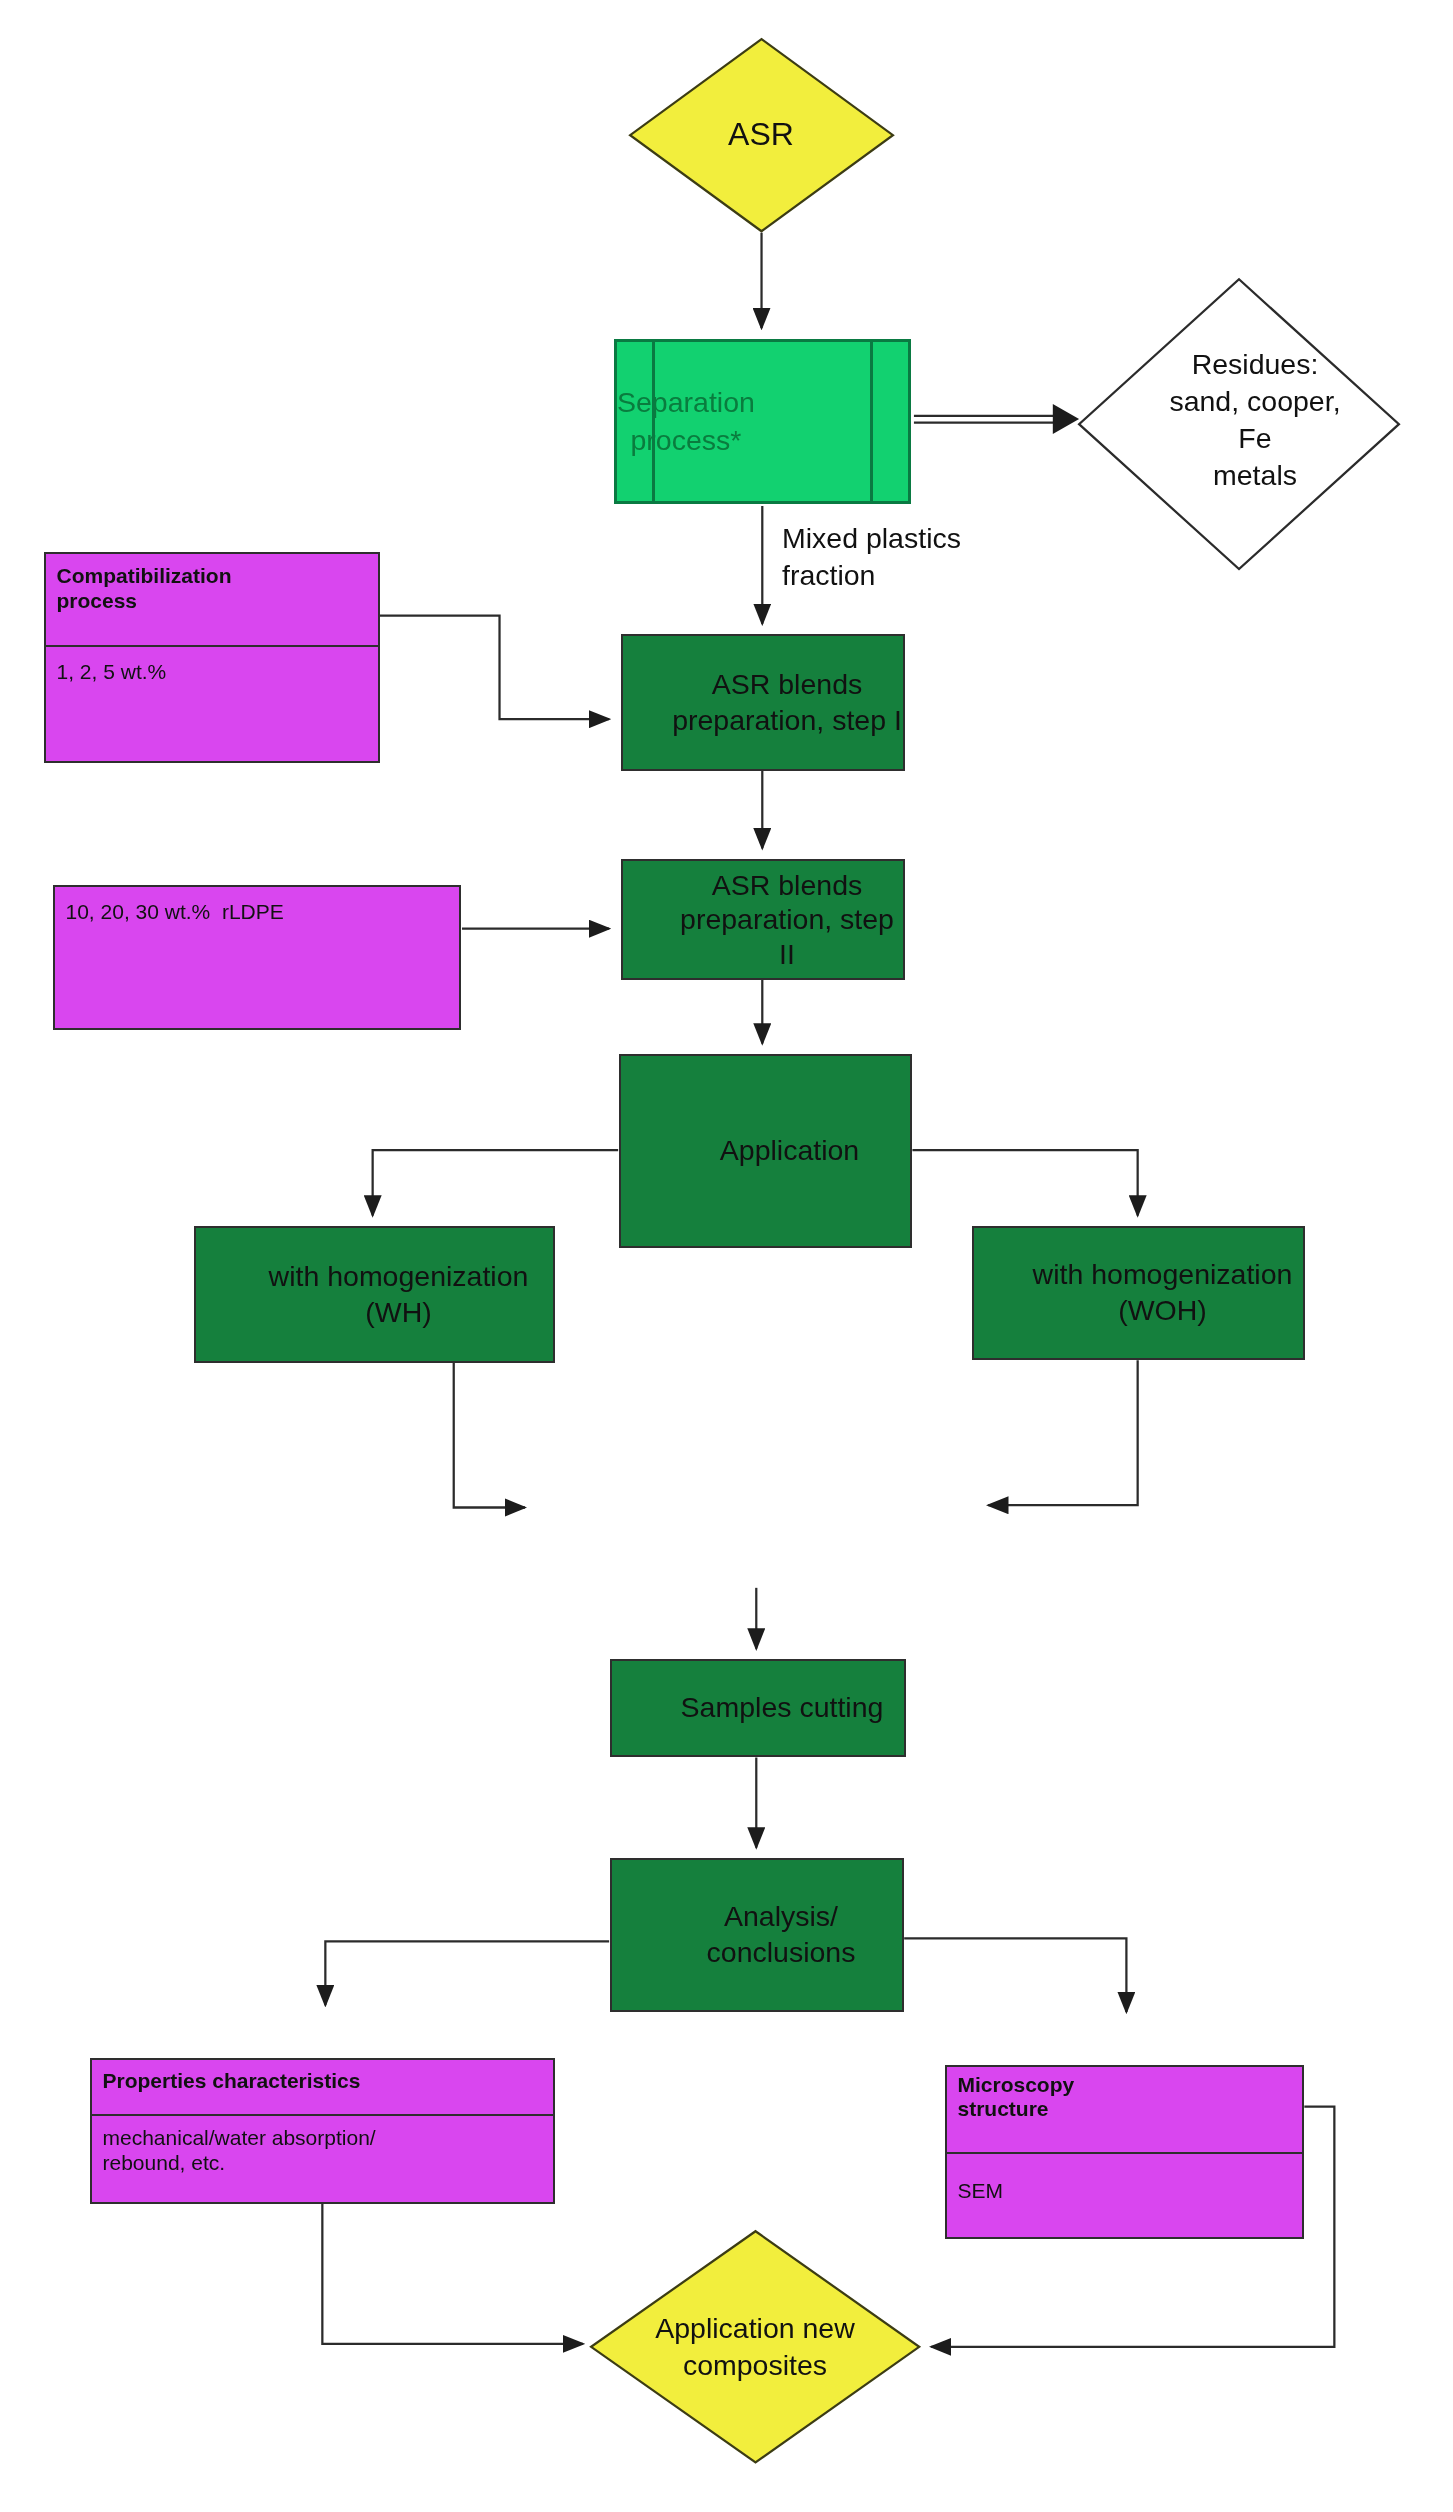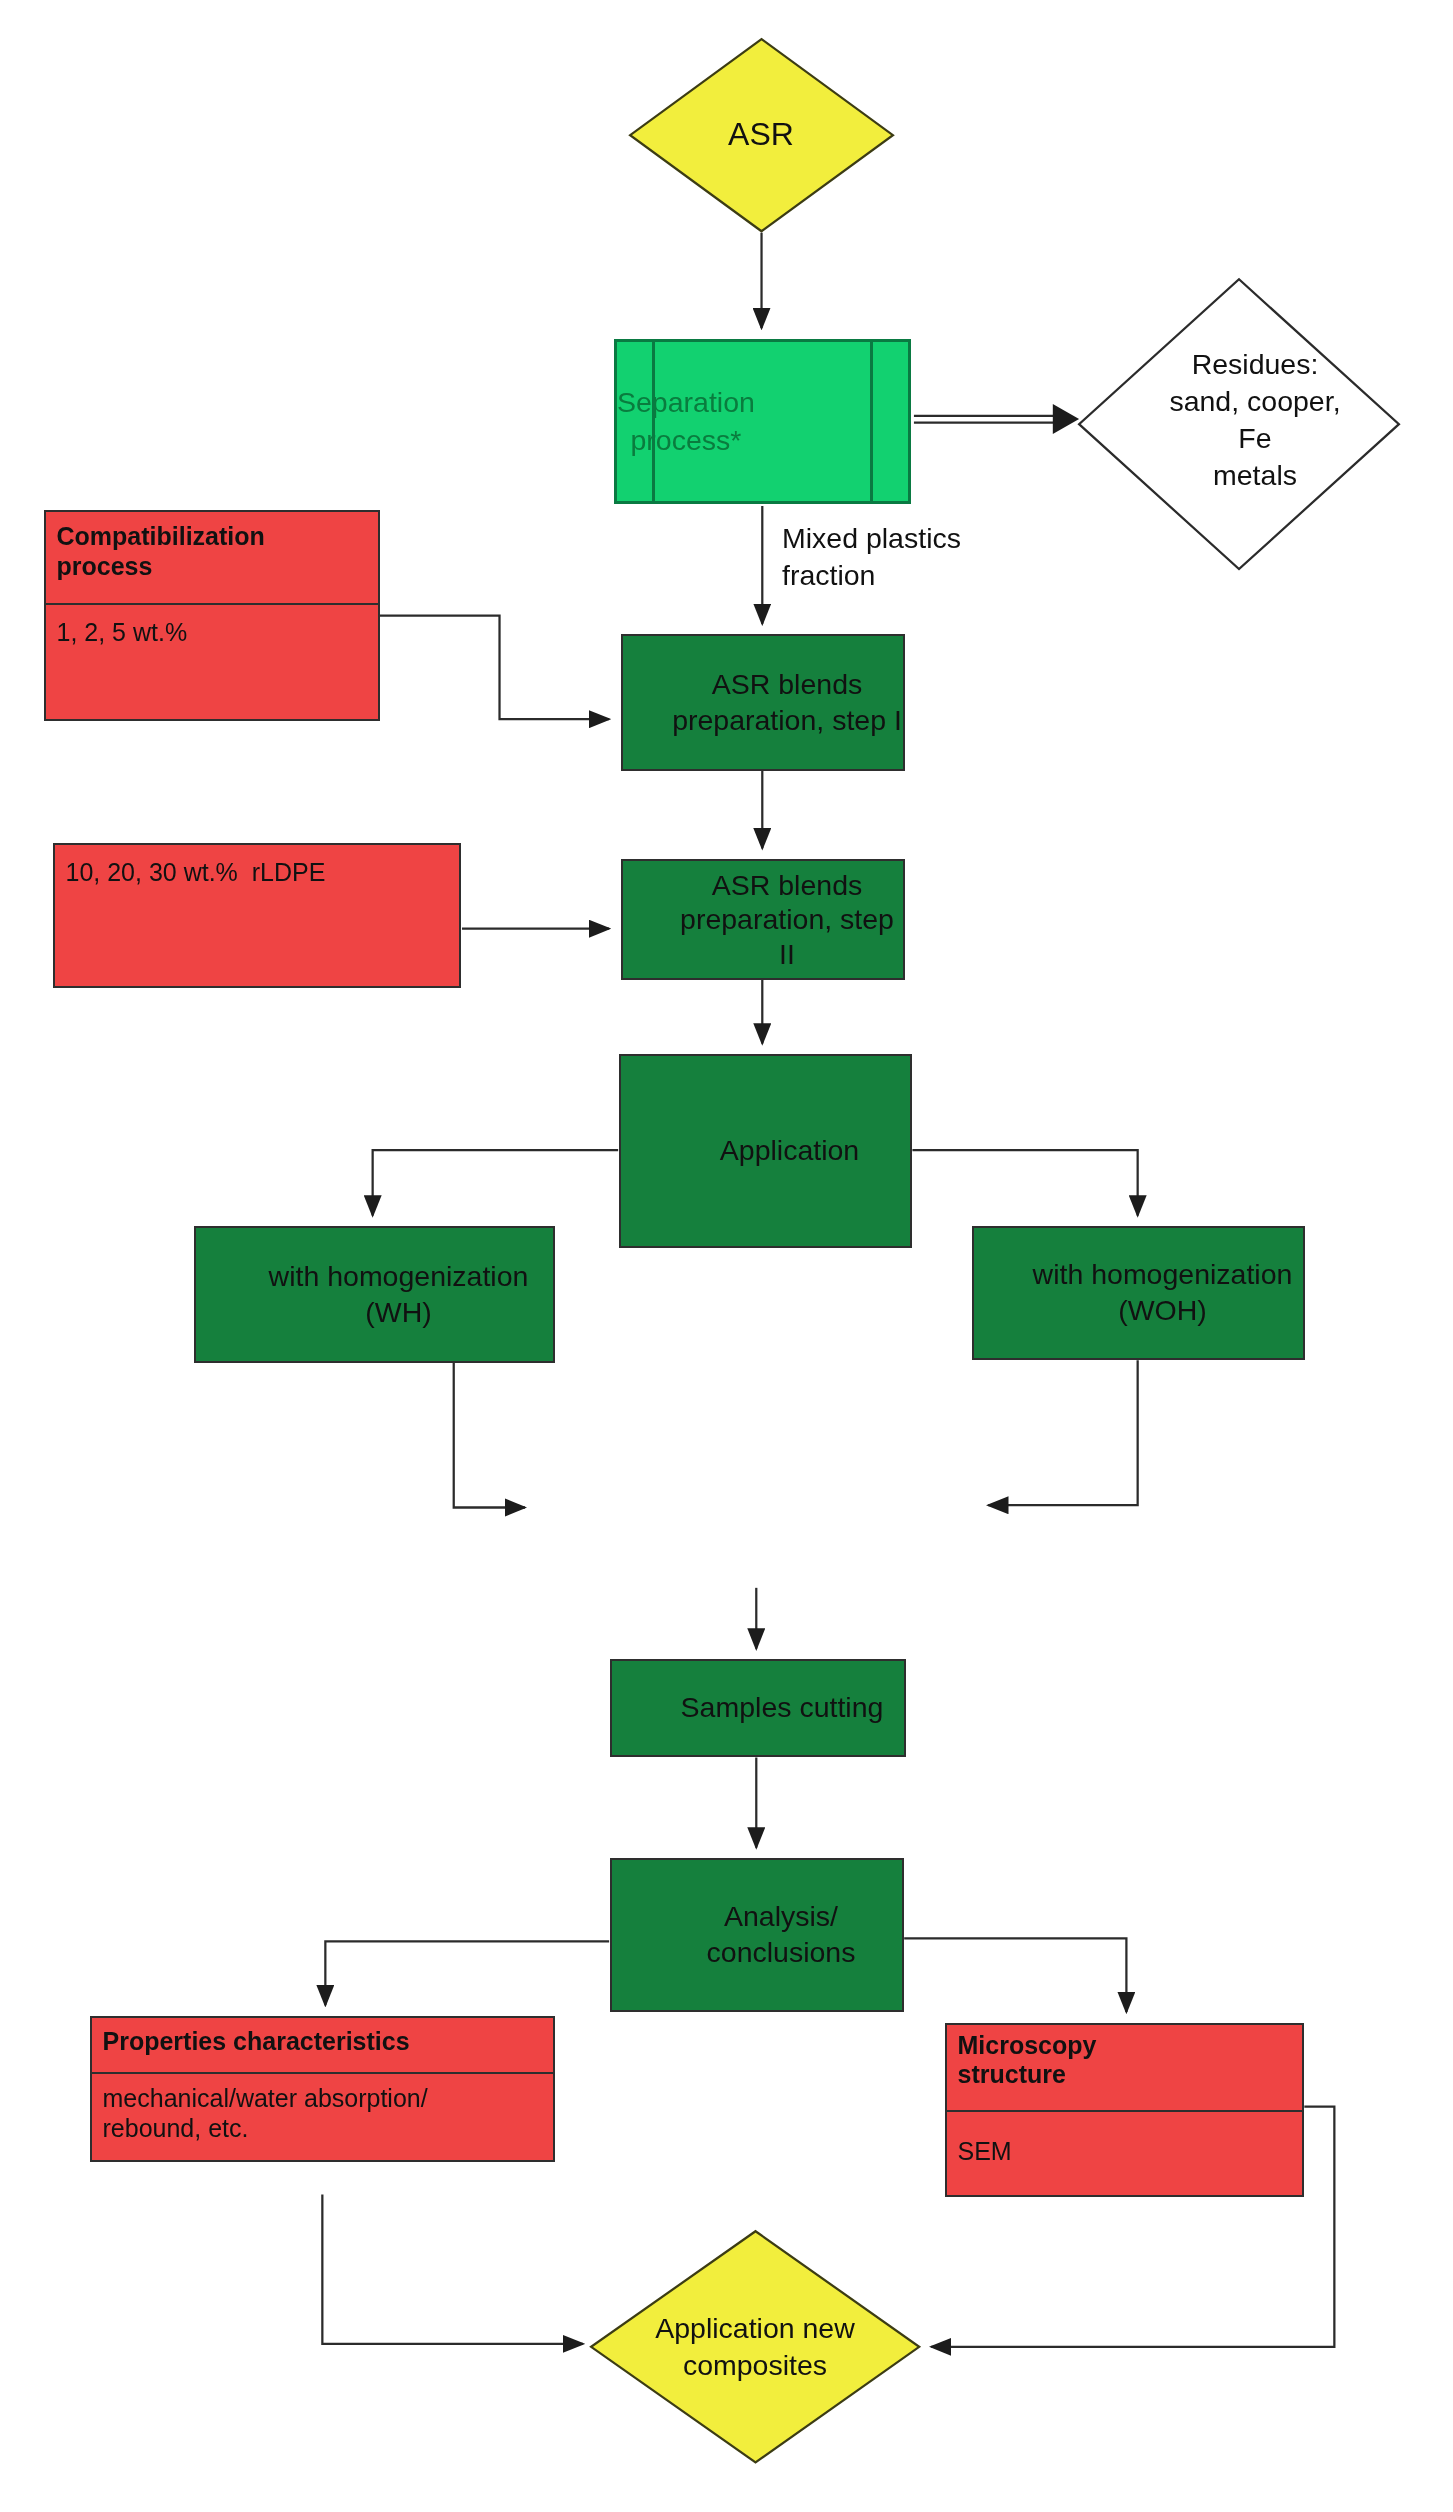--- a/index.html
+++ b/index.html
@@ -8,22 +8,22 @@
     font-family:"Liberation Sans", sans-serif; color:#111111; overflow:hidden;
   }
   .flow-svg { position:absolute; left:0; top:0; width:1454px; height:2512px; }
   .label { white-space:pre-wrap; }
   .box {
     position:absolute; background:#15803d; border:2.3px solid #2e2e2e; box-sizing:border-box;
     display:flex; align-items:center; justify-content:center; text-align:center;
     font-size:28.5px; line-height:1.25;padding-left:48px;
   }
   .splitbox {
-    position:absolute; background:#ef4444; border:2.3px solid #2e2e2e; box-sizing:border-box;
-    font-size:25px; line-height:1.2; display:flex; flex-direction:column;
+    position:absolute; background:#d946ef; border:2.3px solid #2e2e2e; box-sizing:border-box;
+    font-size:21px; line-height:1.2; display:flex; flex-direction:column;margin-top:42px;
   }
   .splitbox .hdr {
     font-weight:bold; border-bottom:2.3px solid #2e2e2e; box-sizing:border-box;
     padding:9px 10.5px 0 10.5px; text-align:left; flex:0 0 auto;
   }
   .splitbox .bdy { padding:12px 10.5px 0 10.5px; text-align:left; flex:1 1 auto; }
   .predefined {
     position:absolute; box-sizing:border-box;
     background:#12d170; border:3px solid #0a7a42; color:#0a7c3e;
     display:flex; align-items:center; text-align:center;

